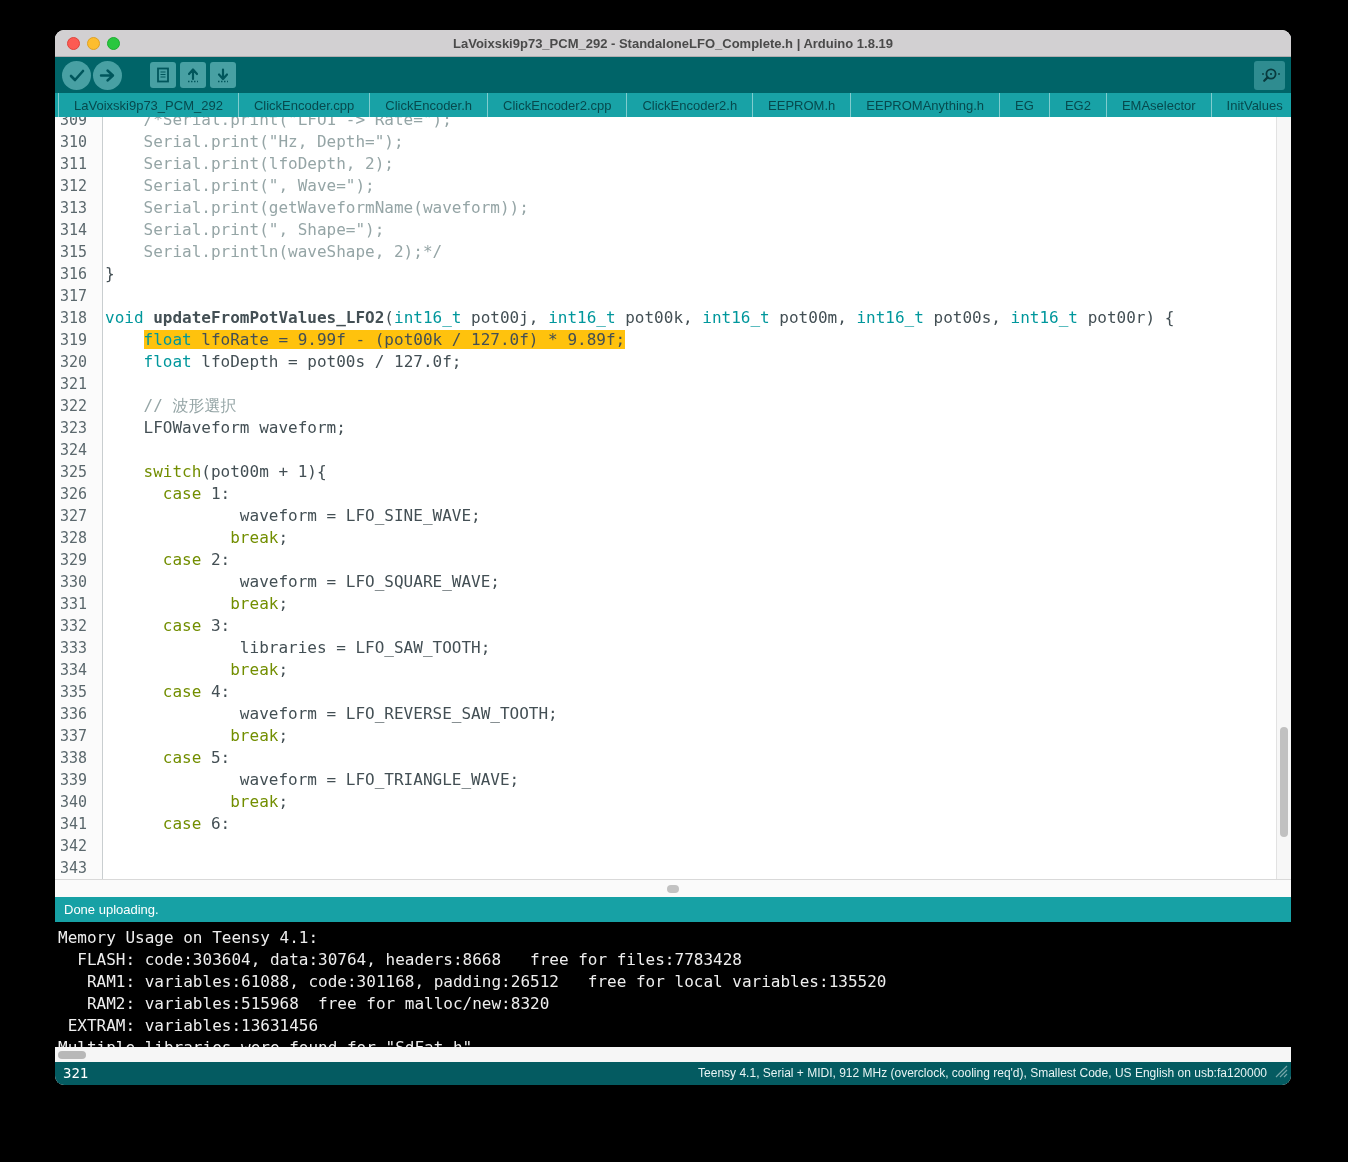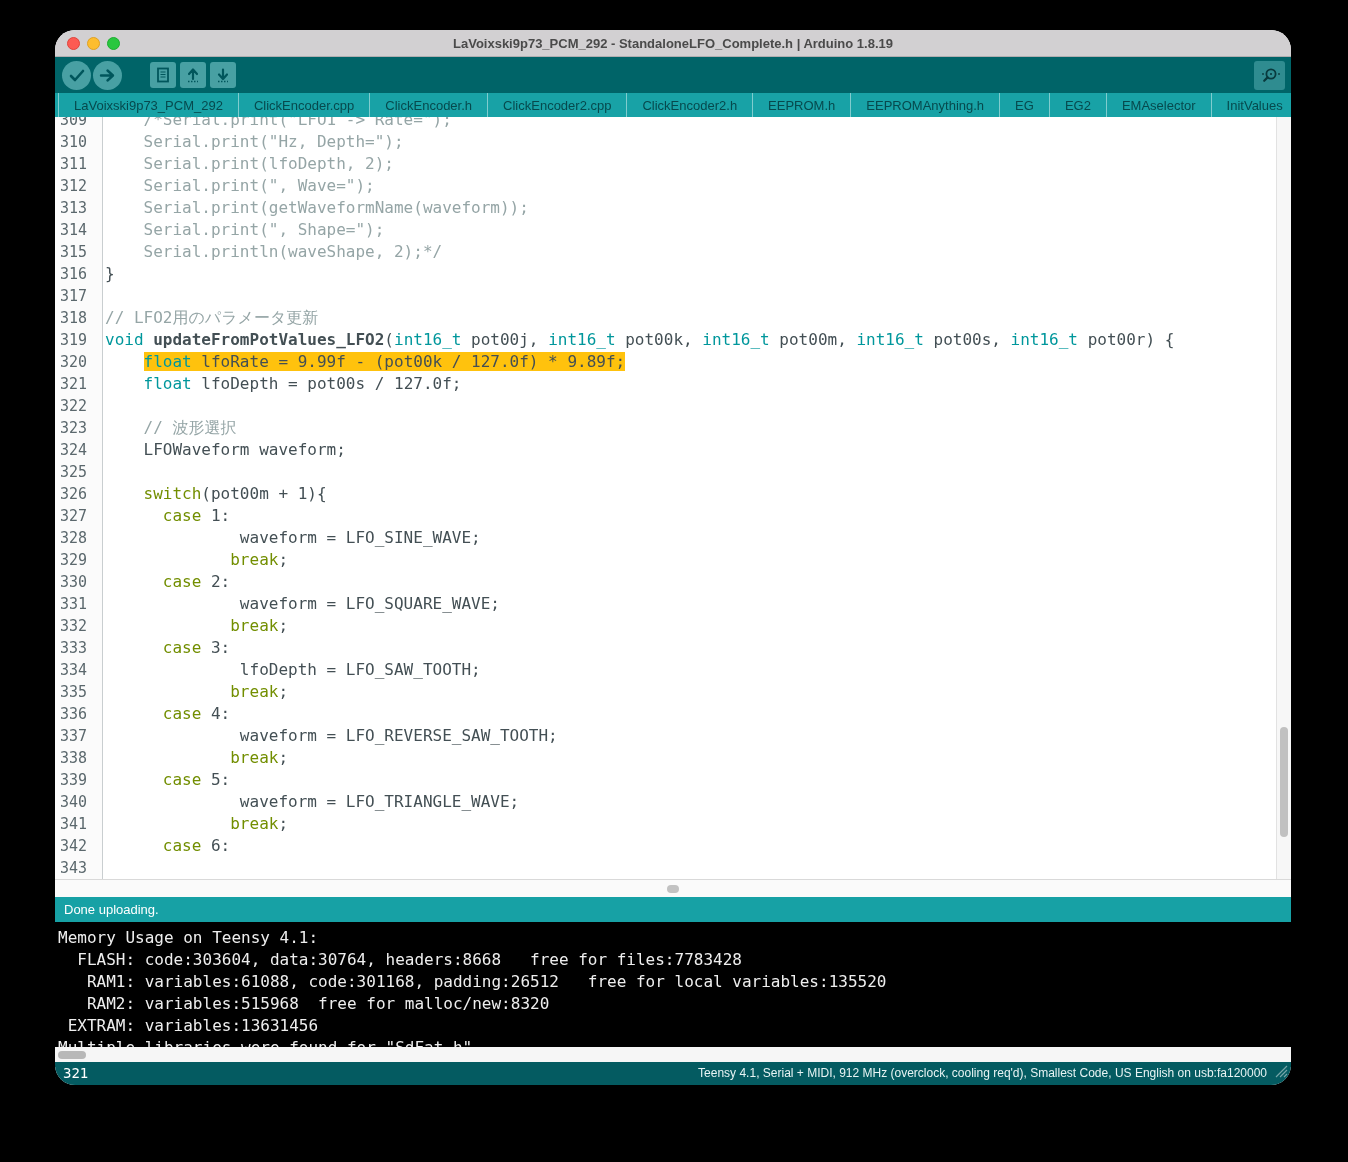--- a/index.html
+++ b/index.html
@@ -1,17 +1,17 @@
 <!DOCTYPE html>
 <html><head>
 <meta charset="utf-8">
 <style>
   html,body{margin:0;padding:0;background:#000;}
   body{width:1348px;height:1162px;position:relative;font-family:"Liberation Sans",sans-serif;overflow:hidden;}
-  .window{position:absolute;left:55px;top:30px;width:1236px;height:1055px;border-radius:20px;overflow:hidden;background:#fff;}
+  .window{position:absolute;left:55px;top:30px;width:1236px;height:1055px;border-radius:9px;overflow:hidden;background:#fff;}
 
   
   .titlebar{position:absolute;left:0;top:0;width:100%;height:27px;background:linear-gradient(#d8d6d8,#cecccе);background-color:#d2d0d2;border-bottom:1px solid #b0aeb0;box-sizing:border-box;}
   .title-text{position:absolute;left:0;right:0;top:0;height:27px;line-height:27px;text-align:center;font-size:13px;font-weight:600;color:#4a4a4a;white-space:nowrap;}
   .lights{position:absolute;left:12px;top:7px;display:flex;gap:7px;}
   .light{width:13px;height:13px;border-radius:50%;box-sizing:border-box;}
   .light.red{background:#fc5b53;border:1px solid #df443c;}
   .light.yellow{background:#fdbd2e;border:1px solid #dfa023;}
   .light.green{background:#29c73f;border:1px solid #1dad30;}
 
@@ -193,37 +193,36 @@
       <div class="code-inner">
           <div class="crow"><span class="s-c">    /*Serial.print("LFO1 -&gt; Rate=");</span></div>
           <div class="crow"><span class="s-c">    Serial.print("Hz, Depth=");</span></div>
           <div class="crow"><span class="s-c">    Serial.print(lfoDepth, 2);</span></div>
           <div class="crow"><span class="s-c">    Serial.print(", Wave=");</span></div>
           <div class="crow"><span class="s-c">    Serial.print(getWaveformName(waveform));</span></div>
           <div class="crow"><span class="s-c">    Serial.print(", Shape=");</span></div>
           <div class="crow"><span class="s-c">    Serial.println(waveShape, 2);*/</span></div>
           <div class="crow"><span class="s-p">}</span></div>
           <div class="crow"></div>
-          <div class="crow"><span class="s-c">// LFO2用のパラメータ更新</span></div>
           <div class="crow"><span class="s-k">void</span><span class="s-p"> </span><span class="s-f">updateFromPotValues_LFO2</span><span class="s-p">(</span><span class="s-k">int16_t</span><span class="s-p"> pot00j, </span><span class="s-k">int16_t</span><span class="s-p"> pot00k, </span><span class="s-k">int16_t</span><span class="s-p"> pot00m, </span><span class="s-k">int16_t</span><span class="s-p"> pot00s, </span><span class="s-k">int16_t</span><span class="s-p"> pot00r) {</span></div>
           <div class="crow"><span class="s-p">    </span><span class="s-k hl">float</span><span class="s-p hl"> lfoRate = 9.99f - (pot00k / 127.0f) * 9.89f;</span></div>
           <div class="crow"><span class="s-p">    </span><span class="s-k">float</span><span class="s-p"> lfoDepth = pot00s / 127.0f;</span></div>
           <div class="crow"></div>
           <div class="crow"><span class="s-c">    // 波形選択</span></div>
           <div class="crow"><span class="s-p">    LFOWaveform waveform;</span></div>
           <div class="crow"></div>
           <div class="crow"><span class="s-p">    </span><span class="s-g">switch</span><span class="s-p">(pot00m + 1){</span></div>
           <div class="crow"><span class="s-p">      </span><span class="s-g">case</span><span class="s-p"> 1:</span></div>
           <div class="crow"><span class="s-p">              waveform = LFO_SINE_WAVE;</span></div>
           <div class="crow"><span class="s-p">             </span><span class="s-g">break</span><span class="s-p">;</span></div>
           <div class="crow"><span class="s-p">      </span><span class="s-g">case</span><span class="s-p"> 2:</span></div>
           <div class="crow"><span class="s-p">              waveform = LFO_SQUARE_WAVE;</span></div>
           <div class="crow"><span class="s-p">             </span><span class="s-g">break</span><span class="s-p">;</span></div>
           <div class="crow"><span class="s-p">      </span><span class="s-g">case</span><span class="s-p"> 3:</span></div>
-          <div class="crow"><span class="s-p">              lfoDepth = LFO_SAW_TOOTH;</span></div>
+          <div class="crow"><span class="s-p">              libraries = LFO_SAW_TOOTH;</span></div>
           <div class="crow"><span class="s-p">             </span><span class="s-g">break</span><span class="s-p">;</span></div>
           <div class="crow"><span class="s-p">      </span><span class="s-g">case</span><span class="s-p"> 4:</span></div>
           <div class="crow"><span class="s-p">              waveform = LFO_REVERSE_SAW_TOOTH;</span></div>
           <div class="crow"><span class="s-p">             </span><span class="s-g">break</span><span class="s-p">;</span></div>
           <div class="crow"><span class="s-p">      </span><span class="s-g">case</span><span class="s-p"> 5:</span></div>
           <div class="crow"><span class="s-p">              waveform = LFO_TRIANGLE_WAVE;</span></div>
           <div class="crow"><span class="s-p">             </span><span class="s-g">break</span><span class="s-p">;</span></div>
           <div class="crow"><span class="s-p">      </span><span class="s-g">case</span><span class="s-p"> 6:</span></div>
         </div>
     </div>

